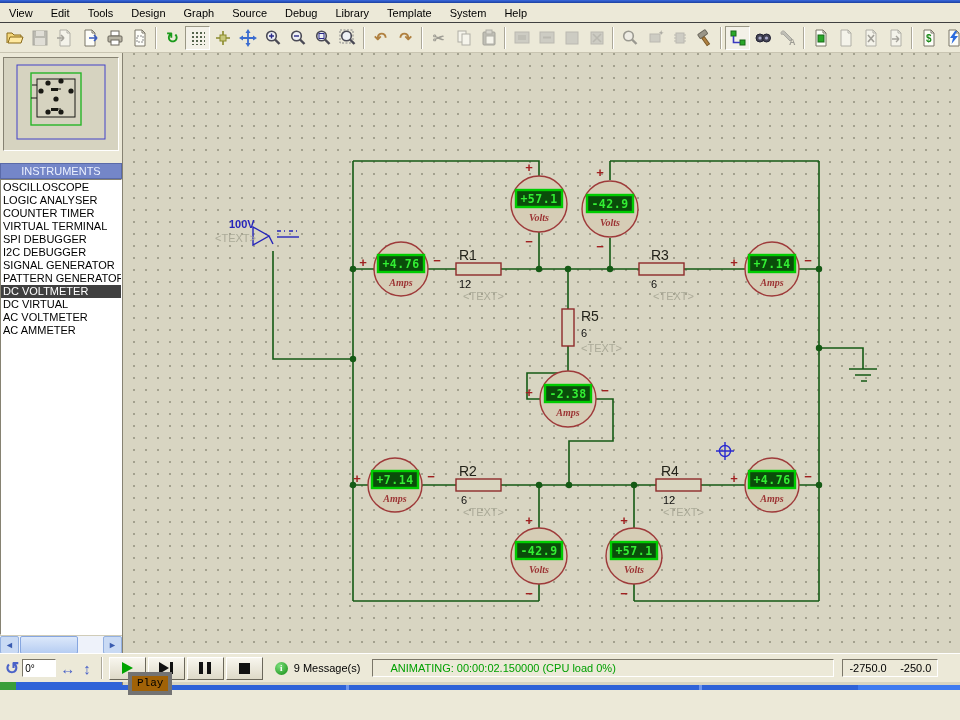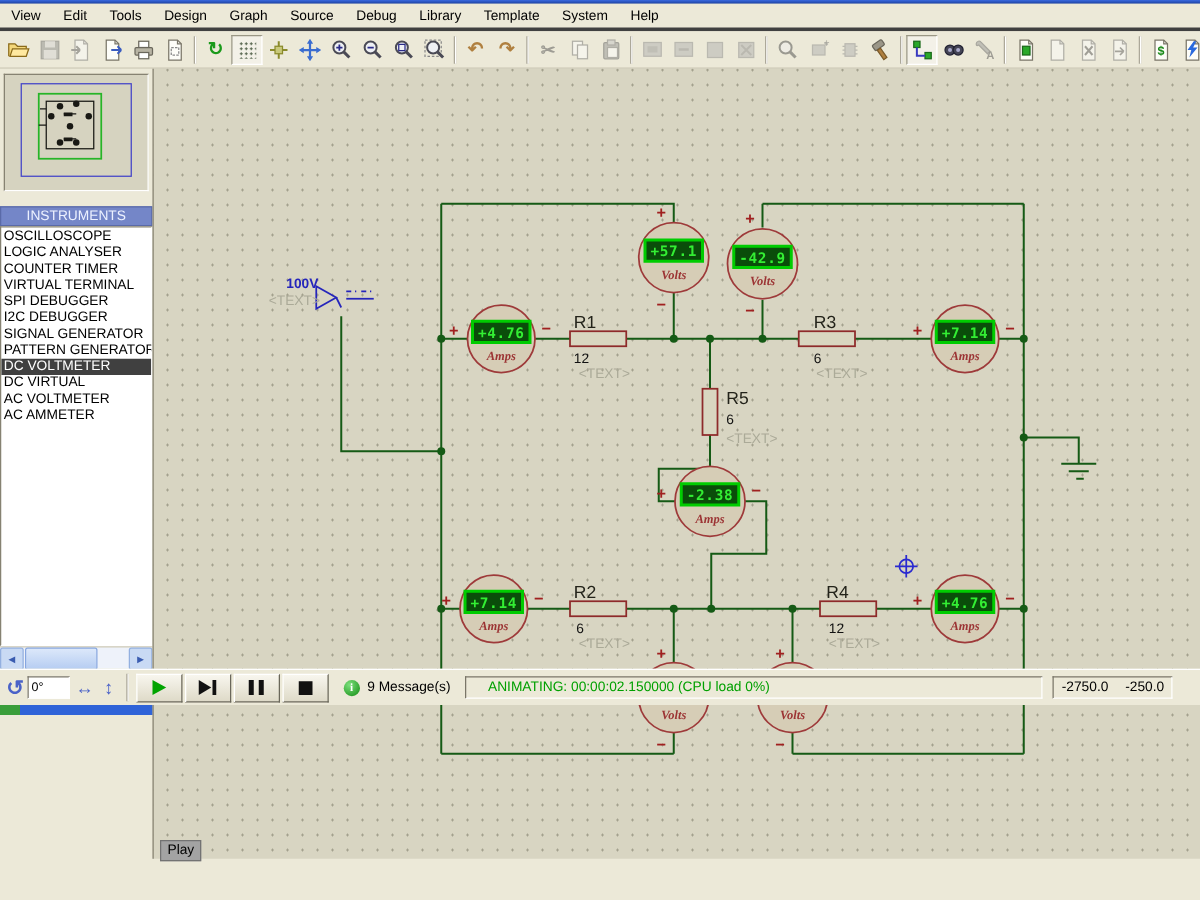--- a/index.html
+++ b/index.html
@@ -1,47 +1,47 @@
 <!DOCTYPE html>
 <html><head>
 <meta charset="utf-8">
 <style>
   html,body{margin:0;padding:0;background:#444;}
   .app{position:relative;width:960px;height:720px;background:#ece9d8;overflow:hidden;
        font-family:"Liberation Sans",sans-serif;font-size:11px;color:#000;}
   
   .titlebar-edge{height:3px;background:linear-gradient(#3a6ae0,#1c3f9e);}
-  .menubar{height:19px;display:flex;align-items:center;background:#ece9d8;border-bottom:3px solid #404040;}
+  .menubar{height:19px;display:flex;align-items:center;background:#ece9d8;border-bottom:1px solid #404040;}
   .menu-item{padding:2px 9px;cursor:default;}
   .toolbar{height:29px;display:flex;align-items:center;background:#ece9d8;border-bottom:1px solid #c9c5b2;padding-left:2px;}
   .tbi{width:23px;height:22px;display:flex;align-items:center;justify-content:center;position:relative;border:1px solid transparent;flex:0 0 auto;}
   .tbi.pressed{border-color:#9a9785 #fff #fff #9a9785;background:#f3f1e8;}
   .tbi .ch{font-weight:bold;line-height:1;}
   .tsep{width:1px;height:22px;background:#aca899;border-right:1px solid #fff;margin:0 3px;flex:0 0 auto;}
   .dis{opacity:.5;filter:grayscale(1);}
   
-  .main{position:relative;height:480px;display:flex;}
+  .main{position:relative;height:600px;display:flex;}
   .sidebar{width:122px;background:#ece9d8;display:flex;flex-direction:column;padding-top:4px;box-sizing:border-box;}
   .preview{width:114px;height:92px;margin-left:3px;background:#d6d3c0;border:1px solid;border-color:#868272 #fff #fff #868272;}
   .inst-header{margin-top:12px;height:16px;background:#7486c8;color:#ecf1ff;display:flex;align-items:center;justify-content:center;
                border:1px solid #5a6aa8;box-sizing:border-box;font-size:11px;}
   .inst-list{flex:1;background:#fff;border:1px solid;border-color:#868272 #fff #fff #868272;overflow:hidden;padding-top:1px;}
   .inst-item{height:13px;line-height:13px;padding-left:2px;white-space:nowrap;cursor:default;}
   .inst-item.sel{background:#404040;color:#fff;}
   .hscroll{height:17px;display:flex;background:#eef2fa;border-top:1px solid #d0ccb8;}
   .sb-btn{width:17px;height:16px;background:#c9daf4;border:1px solid #93b0e0;border-radius:2px;color:#3a5cb0;
           display:flex;align-items:center;justify-content:center;font-size:9px;font-weight:bold;}
   .sb-track{flex:1;position:relative;}
   .sb-thumb{position:absolute;left:1px;top:0;width:56px;height:16px;background:linear-gradient(#dce8fa,#b6cdf2);
             border:1px solid #86a6e0;border-radius:2px;}
   .canvas{position:relative;width:838px;height:632px;background:#d8d5c2;border-left:1px solid #868272;box-sizing:border-box;
           background-image:radial-gradient(#a3a18e 0.9px, transparent 1px);background-size:12px 12px;background-position:5px 7px;}
   .canvas svg{position:absolute;left:0;top:0;}
-  .tooltip{position:absolute;left:128px;top:672px;z-index:40;background:#a3a3a3;border:1px solid #737373;
-           padding:1px 5px 2px 5px;font-size:11px;}
+  .tooltip{position:absolute;left:128px;top:672px;z-index:40;background:#a16207;border:4px solid #737373;
+           padding:1px 5px 2px 5px;font-size:11px;font-family:Liberation Mono, monospace;}
   
   .wire{stroke:#155a15;stroke-width:1.6;fill:none;}
   .jdot{fill:#155a15;}
   .res-body{fill:#d9d6c0;stroke:#8e2a2a;stroke-width:1.4;}
   .res-ref{font-family:"Liberation Sans",sans-serif;font-size:14px;fill:#23231a;}
   .res-val{font-family:"Liberation Sans",sans-serif;font-size:11px;fill:#111;}
   .ph-text{font-family:"Liberation Sans",sans-serif;font-size:11px;fill:#abaa98;}
   .meter-body{fill:#d6cdb6;stroke:#9e3a3a;stroke-width:1.4;}
   .lcd-out{fill:#0a4d0a;stroke:#00cc00;stroke-width:2.4;}
   .lcd-txt{font-family:"DejaVu Sans Mono",monospace;font-size:11.5px;font-weight:bold;fill:#33ee33;text-anchor:middle;letter-spacing:.5px;}

